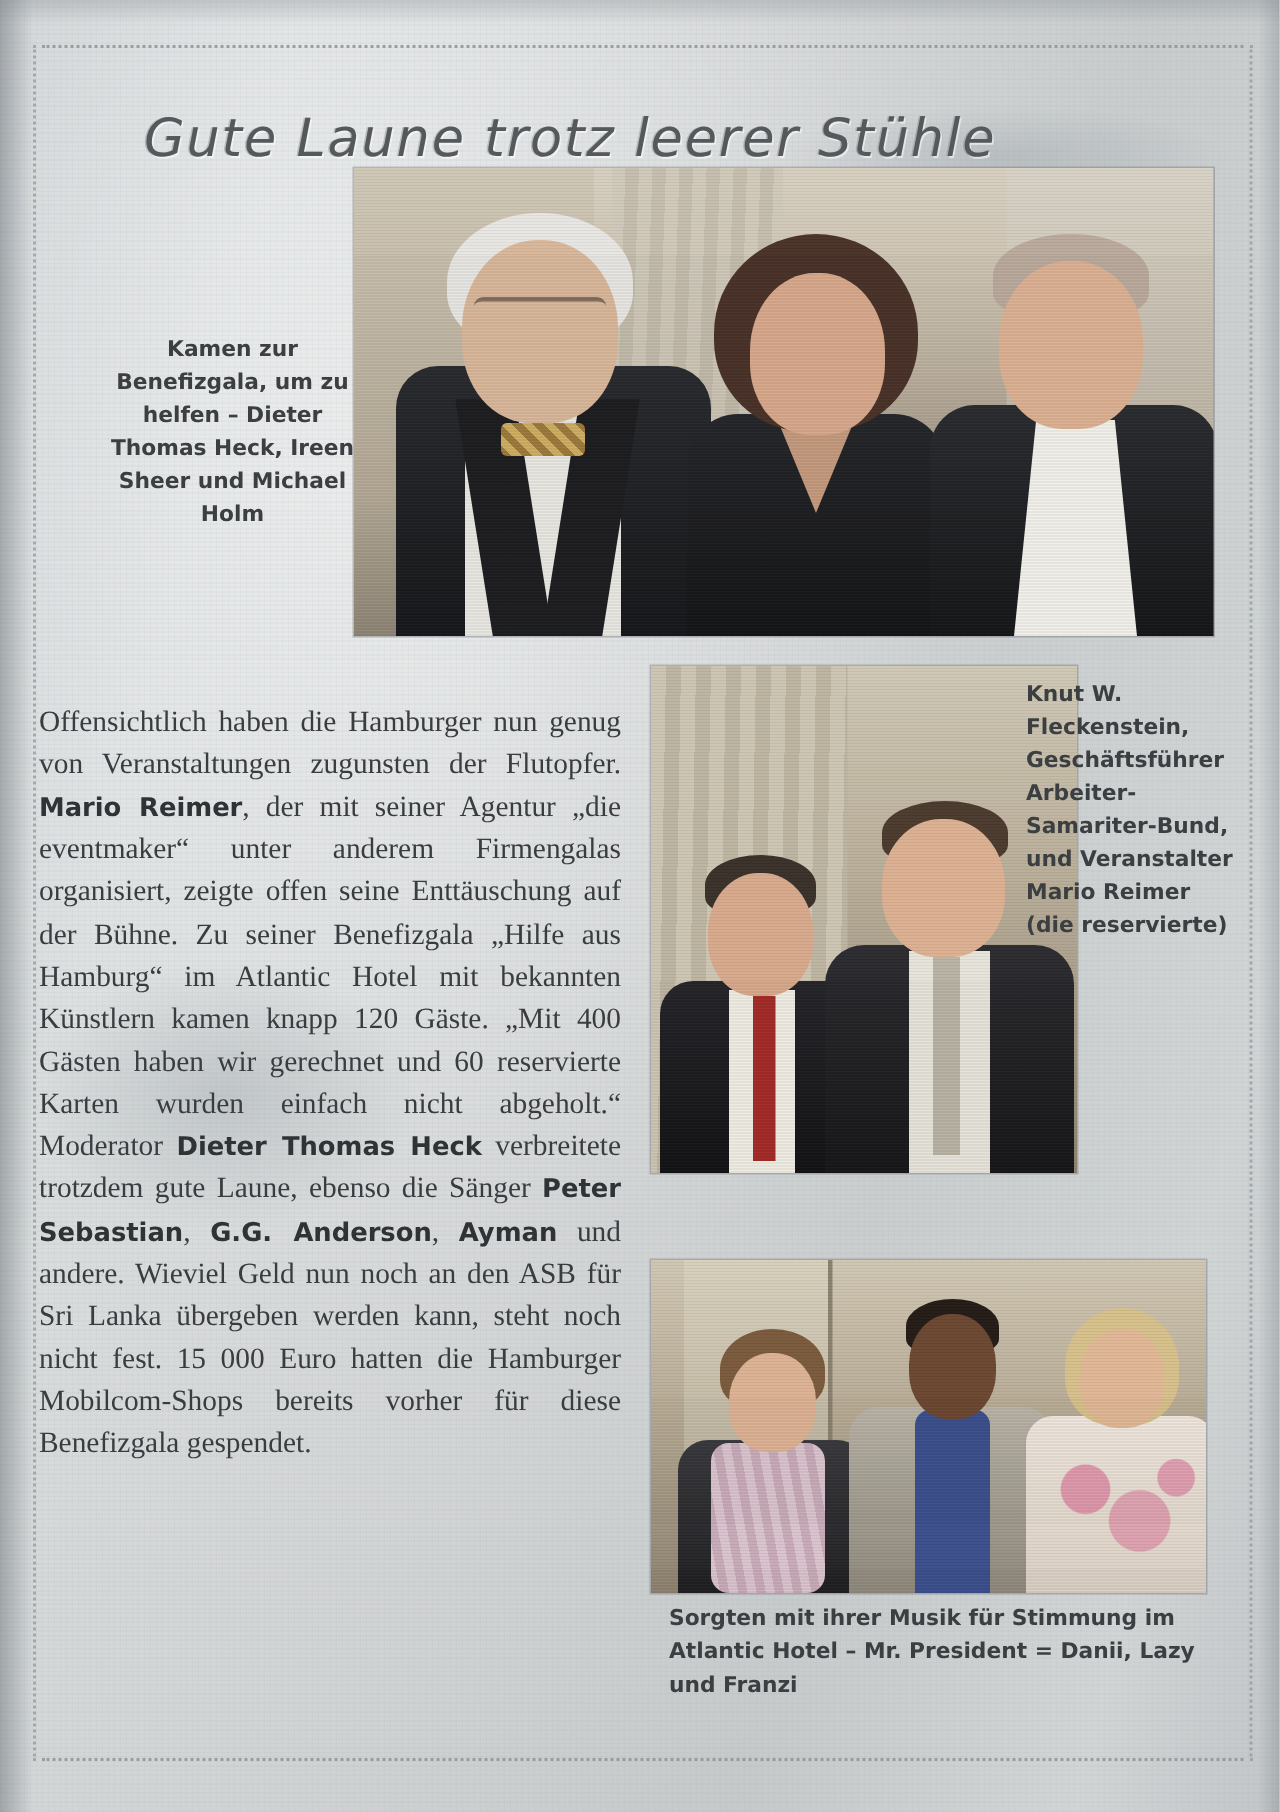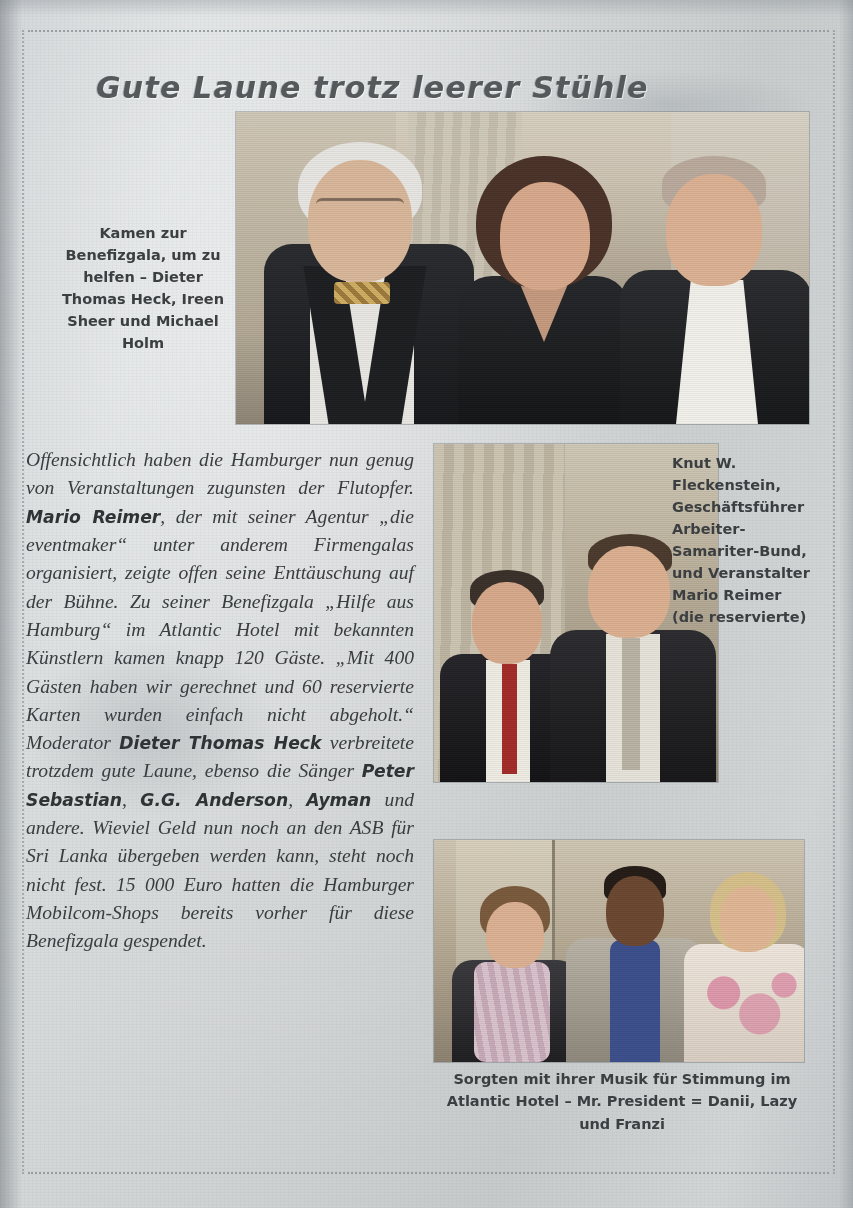--- a/index.html
+++ b/index.html
@@ -64,23 +64,23 @@
   .rule-vert-left  { left: 22px;  top: 30px; bottom: 34px; }
   .rule-vert-right { right: 18px; top: 30px; bottom: 34px; }
 
   
   .headline {
     position: absolute;
     left: 96px;
     top: 50px;
     width: 660px;
     font-family: "DejaVu Sans", sans-serif;
-    font-weight: bold;
+    font-weight: normal;
     font-style: italic;
-    font-size: 30px;
+    font-size: 35px;
     letter-spacing: 1.2px;
     color: #55595c;
     text-shadow: 1px 1px 0 rgba(255,255,255,.55), -1px 0 0 rgba(110,115,120,.35);
     white-space: nowrap;
   }
 
   
   .photo {
     position: absolute;
     overflow: hidden;
@@ -190,49 +190,49 @@
   }
 
   
   .caption {
     position: absolute;
     font-family: "DejaVu Sans", sans-serif;
     font-weight: bold;
     font-size: 14.5px;
     line-height: 1.52;
     color: #3c3f42;
+    margin-left: 12px;
   }
   #caption-left {
     left: 60px; top: 222px; width: 166px;
     text-align: center;
   }
   #caption-right {
     left: 672px; top: 452px; width: 140px;
     text-align: left;
   }
   #caption-bottom {
     left: 434px; top: 1068px; width: 376px;
-    text-align: center;
+    text-align: left;
     line-height: 1.55;
   }
 
   
   #article-body {
     position: absolute;
     left: 26px;
-    top: 446px;
+    top: 468px;
     width: 388px;
     font-family: "Liberation Serif", serif;
     font-size: 19.6px;
     line-height: 1.445;
     color: #3a3d40;
     text-align: justify;
     text-justify: inter-word;
     hyphens: manual;
-    font-style: italic;
   }
   #article-body b { font-family: "DejaVu Sans", sans-serif; font-weight: bold; font-size: 17.2px; color:#303336; }
 
   .smudge {
     position:absolute; pointer-events:none;
     background: radial-gradient(ellipse at center, rgba(150,158,162,.38), rgba(150,158,162,0) 70%);
   }
 </style>
 </head>
 <body>

